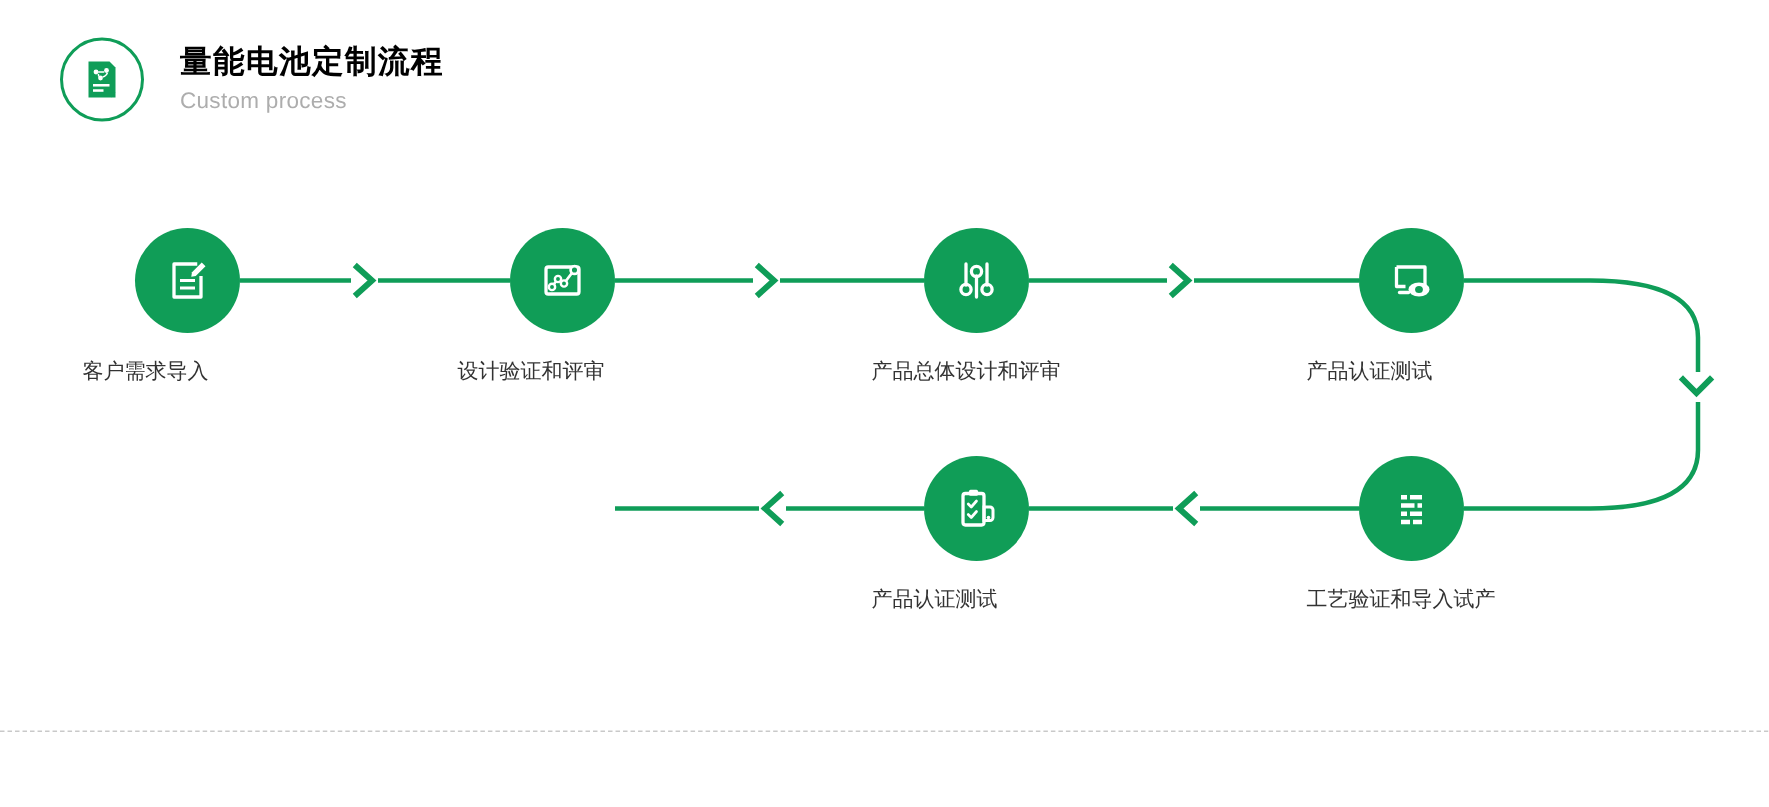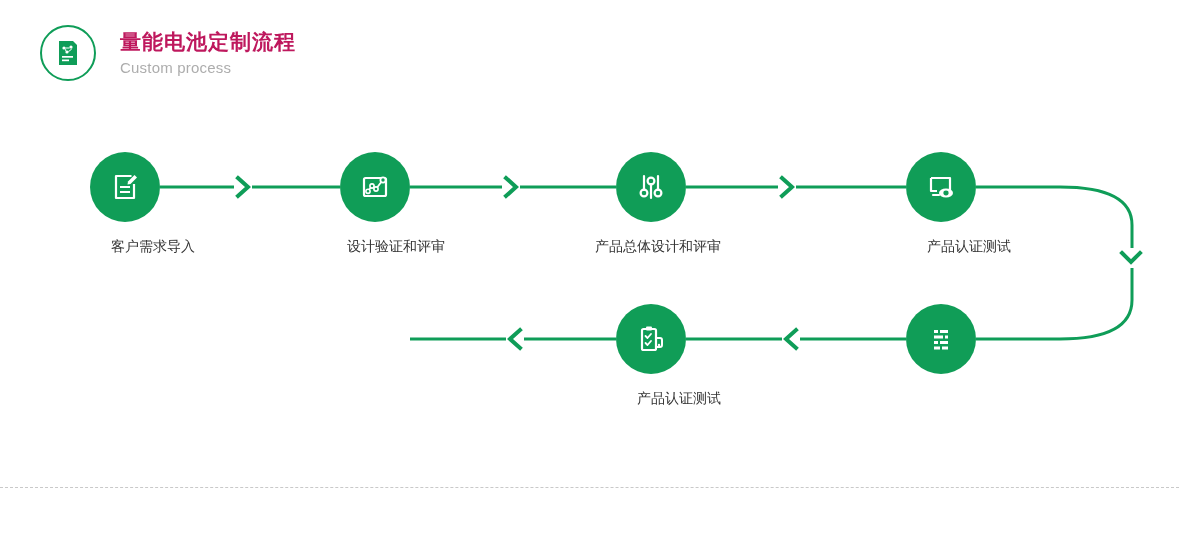--- a/index.html
+++ b/index.html
@@ -14,33 +14,33 @@
   
   .header { position:absolute; left:40px; top:25px; display:flex; align-items:center; }
   .header-badge {
     width:56px; height:56px; border-radius:50%;
     border:2px solid #0f9d58;
     display:flex; align-items:center; justify-content:center;
     flex:0 0 auto;
   }
   .header-text { margin-left:24px; }
   .header-title {
-    font-size:21px; font-weight:bold; color:#be185d;
+    font-size:21px; font-weight:bold; color:#000000;
     letter-spacing:1px; line-height:1.2;
   }
   .header-sub {
     font-size:15px; color:#adadad; margin-top:5px; line-height:1.2;
     letter-spacing:0.2px;
   }
 
   
   .flow { position:absolute; left:0; top:0; width:1179px; height:470px; }
   .flow-svg { position:absolute; left:0; top:0; width:1179px; height:470px; }
 
-  .node { position:absolute; width:140px; text-align:right;font-family:Liberation Mono, monospace; }
+  .node { position:absolute; width:140px; text-align:left; }
   .node-circle {
     width:70px; height:70px; border-radius:50%;
     background:#109d57;
     margin:0 auto;
     display:flex; align-items:center; justify-content:center;
     position:relative; z-index:3;
   }
   .node-label {
     margin-top:16px; font-size:14px; color:#333333;
     line-height:1.3; white-space:nowrap;
@@ -165,20 +165,21 @@
           <rect x="11" y="9" width="4" height="3" fill="#ffffff"></rect>
           <rect x="17" y="9" width="8" height="3" fill="#ffffff"></rect>
           <rect x="11" y="14.5" width="9" height="3" fill="#ffffff"></rect>
           <rect x="22" y="14.5" width="3" height="3" fill="#ffffff"></rect>
           <rect x="11" y="20" width="4" height="3" fill="#ffffff"></rect>
           <rect x="17" y="20" width="8" height="3" fill="#ffffff"></rect>
           <rect x="11" y="25.5" width="6" height="3" fill="#ffffff"></rect>
           <rect x="19" y="25.5" width="6" height="3" fill="#ffffff"></rect>
         </svg>
       </div>
+      <div class="node-label">工艺验证和导入试产</div>
     </div>
 
     <div class="node" style="left:581px; top:304px;">
       <div class="node-circle">
         <svg width="36" height="36" viewBox="0 0 36 36" aria-hidden="true">
           <rect x="9" y="8" width="14" height="21" rx="1.6" stroke="#ffffff" stroke-width="2.2" fill="none"></rect>
           <rect x="13" y="5.5" width="6" height="4" rx="1" fill="#ffffff"></rect>
           <polyline points="12.5,15 14.5,17 18,13" stroke="#ffffff" stroke-width="1.8" fill="none" stroke-linecap="round" stroke-linejoin="round"></polyline>
           <polyline points="12.5,22 14.5,24 18,20" stroke="#ffffff" stroke-width="1.8" fill="none" stroke-linecap="round" stroke-linejoin="round"></polyline>
           <path d="M23 17 h4 a2 2 0 0 1 2 2 v5 a2 2 0 0 1 -2 2 h-4 z" stroke="#ffffff" stroke-width="2" fill="none"></path>

